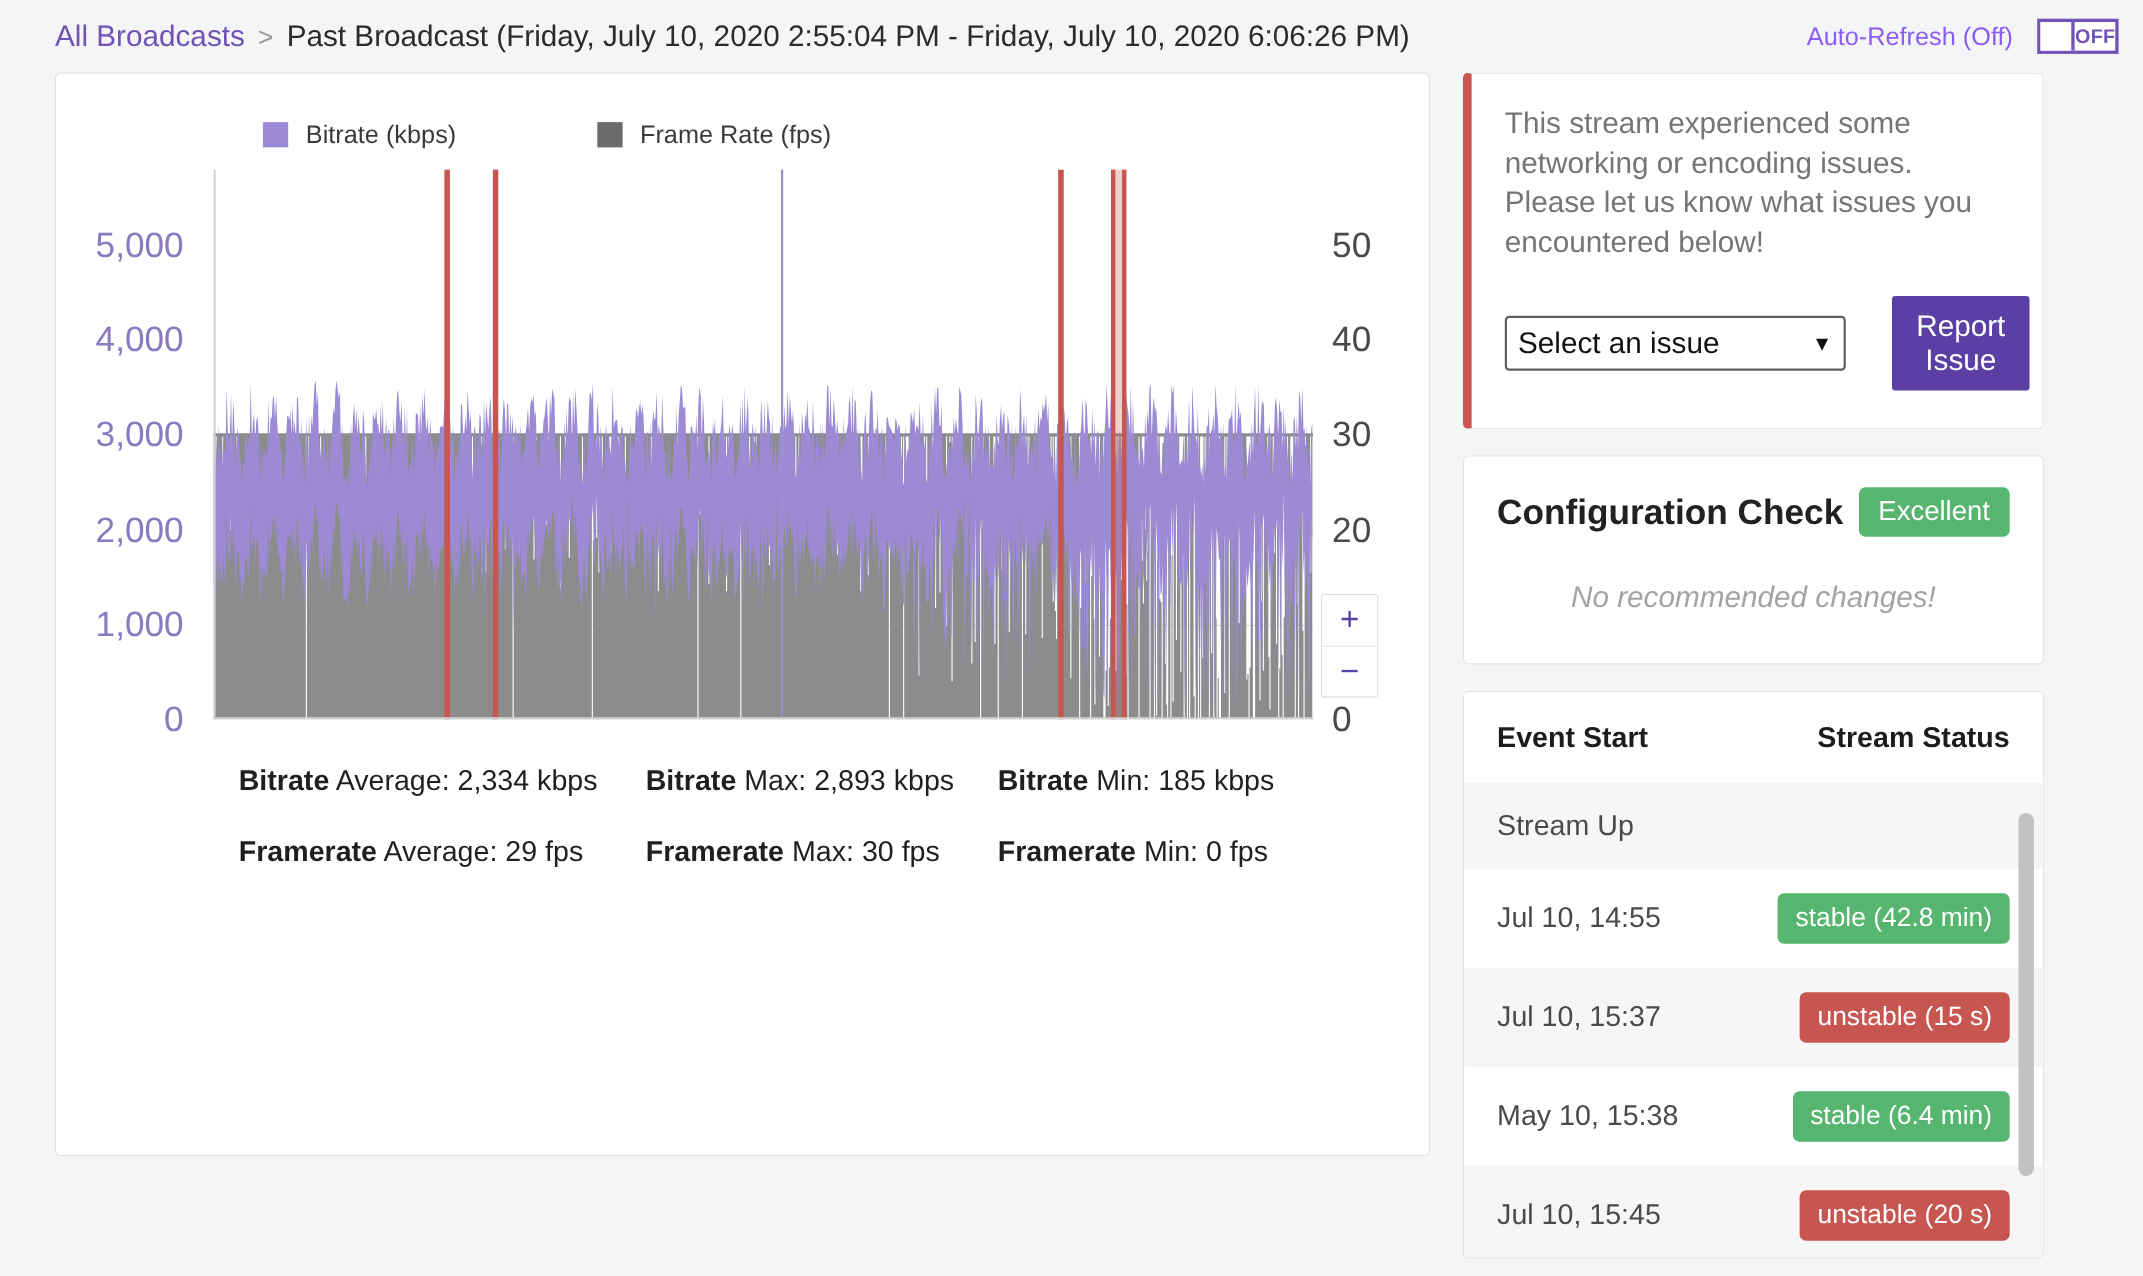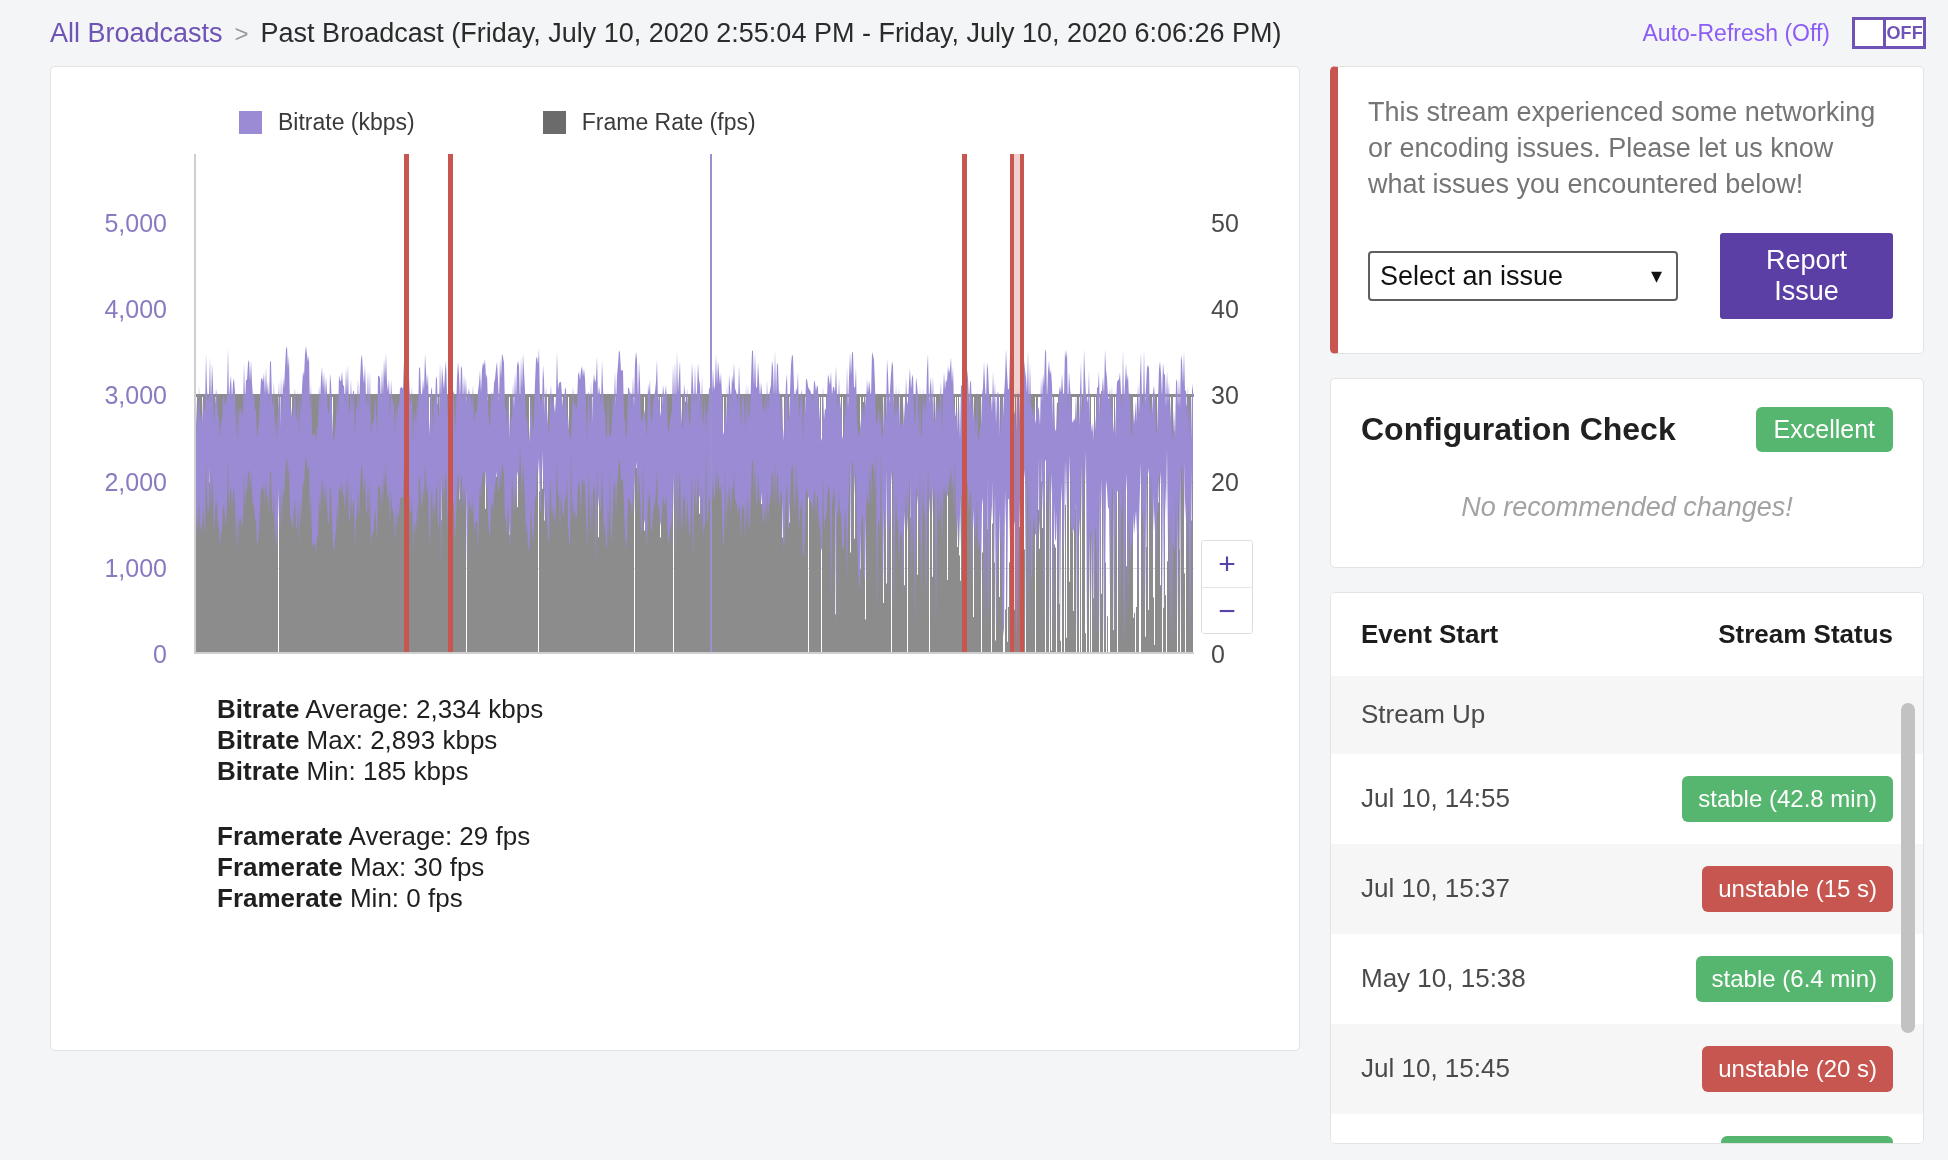--- a/index.html
+++ b/index.html
@@ -31,21 +31,21 @@
   }
   .toggle-knob { width: 36px; background: #fff; border-right: 3px solid #6f53b5; }
   .toggle-text {
     flex: 1; display: flex; align-items: center; justify-content: center;
     color: #6f53b5; font-size: 18px; font-weight: 700; letter-spacing: .2px;
   }
 
   
   .page { display: flex; gap: 30px; padding: 0 22px 16px 50px; height: 1094px; }
   .left-col { width: 1250px; }
-  .right-col { width: 594px; display: flex; flex-direction: column; gap: 24px; }
+  .right-col { width: 528px; display: flex; flex-direction: column; gap: 24px; }
 
   
   .chart-card {
     background: #fff;
     border: 1px solid #e3e3e3;
     border-radius: 5px;
     height: 985px;
     padding: 22px 18px 0 18px;
     position: relative;
   }
@@ -55,21 +55,21 @@
   .legend-label { font-size: 23px; color: #3a3a3a; }
 
   .plot-wrap { position: relative; margin-top: 18px; height: 500px; }
   .y-axis-left, .y-axis-right {
     position: absolute; top: 0; height: 100%; width: 110px;
     pointer-events: none;
   }
   .y-axis-left { left: 0; }
   .y-axis-right { left: 1130px; width: 90px; }
   .ytick {
-    position: absolute; font-size: 25px; transform: translateY(-50%);
+    position: absolute; font-size: 32px; transform: translateY(-50%);
     white-space: nowrap;
   }
   .y-axis-left .ytick { color: #8a7ac0; right: 12px; text-align: right; }
   .y-axis-right .ytick { color: #4a4a4a; left: 12px; }
 
   .plot {
     position: absolute; left: 125px; top: 0;
     width: 1000px; height: 500px;
     overflow: hidden;
   }
@@ -120,21 +120,21 @@
     display: flex; align-items: center;
     position: relative; background: #fff;
   }
   .range-start { font-size: 23px; font-weight: 700; color: #1c1c1c; margin-left: 14px; }
   .range-dur {
     position: absolute; left: 50%; transform: translateX(-50%);
     font-size: 22px; font-style: italic; color: #2b2b2b;
   }
 
   .stats { margin: 40px 0 0 148px; }
-  .stat-row { display: flex; margin-bottom: 34px; flex-direction: column; }
+  .stat-row { display: flex; margin-bottom: 34px; }
   .stat-cell { font-size: 26px; color: #1f1f1f; white-space: nowrap; }
   .stat-cell b { font-weight: 700; }
   .stat-row .stat-cell:nth-child(1) { width: 370px; }
   .stat-row .stat-cell:nth-child(2) { width: 320px; }
 
   
   .card {
     background: #fff; border: 1px solid #e3e3e3; border-radius: 5px;
   }
   .alert-card {

